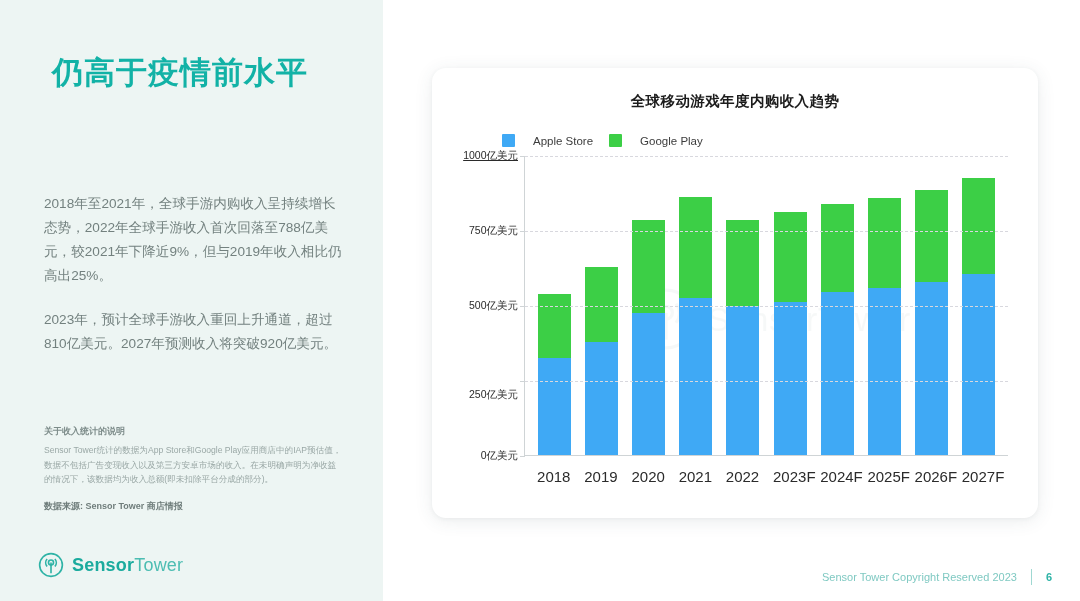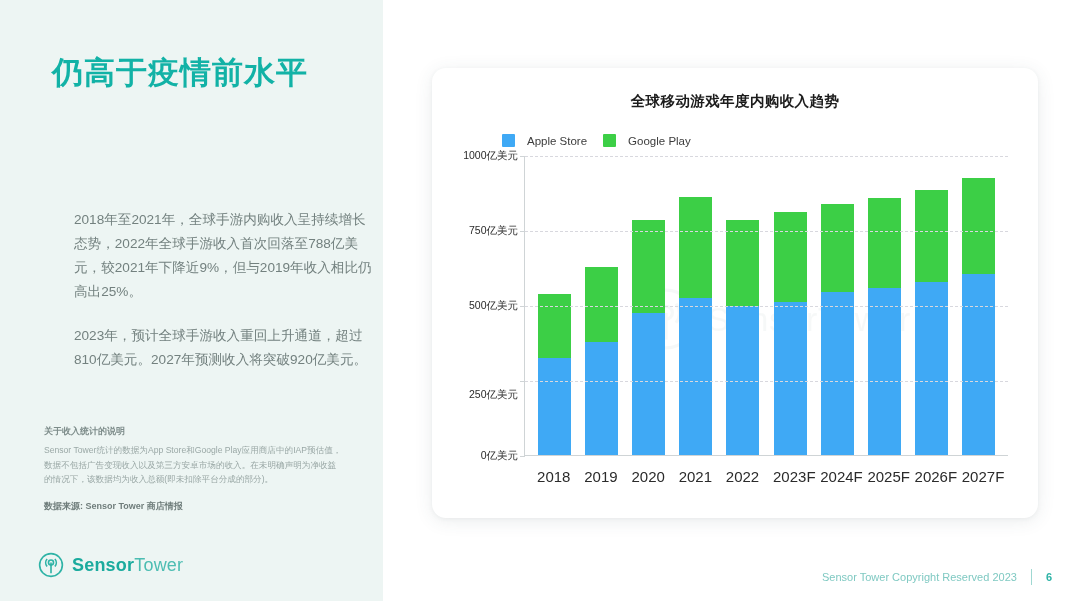--- a/index.html
+++ b/index.html
@@ -27,23 +27,22 @@
   }
   .headline-line1 {
     font-size: 31px; line-height: 42px; letter-spacing: 1px;
     color: #12b2a6; font-weight: 400;
   }
   .headline-line2 {
     font-size: 31px; line-height: 42px; letter-spacing: 1px;
     color: #12b2a6; font-weight: 700;
   }
   #body-copy {
-    position: absolute; left: 44px; top: 208px; width: 300px;
+    position: absolute; left: 44px; top: 192px; width: 300px;
     color: #6f7d7b;
-    margin-left: 30px;
   }
   #body-copy p {
     font-size: 13.6px; line-height: 24px; margin-bottom: 20px;
     color: #73817f;
   }
   #notes {
     position: absolute; left: 44px; top: 424px; width: 300px;
     color: #93a2a0;
   }
   .notes-title {
@@ -80,21 +79,21 @@
   #chart-title {
     position: absolute; left: 0; right: 0; top: 24px;
     text-align: center;
     font-size: 14.5px; font-weight: 700; color: #1c1c1c;
     letter-spacing: 0.4px;
   }
   #legend {
     position: absolute; left: 70px; top: 66px;
     display: flex; align-items: center; gap: 16px;
   }
-  .legend-item { display: flex; align-items: center; gap: 12px; }
+  .legend-item { display: flex; align-items: center; gap: 18px; }
   .legend-swatch { width: 13px; height: 13px; border-radius: 1px; display: block; }
   .legend-label { font-size: 11.5px; color: #3c3c3c; }
 
   
   #plot-wrap {
     position: absolute; left: 24px; top: 88px;
     width: 558px; height: 330px;
   }
   #y-axis-labels {
     position: absolute; left: 0; top: 0; width: 68px; height: 300px;
@@ -216,21 +215,21 @@
           <span class="legend-label">Google Play</span>
         </div>
       </div>
 
     <div id="plot-wrap">
       <div id="y-axis-labels">
           <div class="y-label" style="top: 300px;">0亿美元</div>
           <div class="y-label" style="top: 239px;">250亿美元</div>
           <div class="y-label" style="top: 150px;">500亿美元</div>
           <div class="y-label" style="top: 75px;">750亿美元</div>
-          <div class="y-label" style="top: 0px;">1000亿美元</div>
+          <div class="y-label" style="top: 0px; text-decoration: underline;">1000亿美元</div>
         </div>
       <div id="plot">
         <div id="watermark">
           <span class="wm-mark">
             <svg viewBox="0 0 32 32" width="66" height="66" aria-hidden="true">
               <circle cx="16" cy="16" r="14" fill="none" stroke="#eef3f2" stroke-width="1.6"></circle>
               <circle cx="16" cy="13" r="3.1" fill="none" stroke="#eef3f2" stroke-width="1.6"></circle>
               <path d="M16 13 L16 26" stroke="#eef3f2" stroke-width="1.6" fill="none"></path>
               <path d="M11.2 8.6 a7 7 0 0 0 0 9.2" stroke="#eef3f2" stroke-width="1.6" fill="none"></path>
               <path d="M20.8 8.6 a7 7 0 0 1 0 9.2" stroke="#eef3f2" stroke-width="1.6" fill="none"></path>

